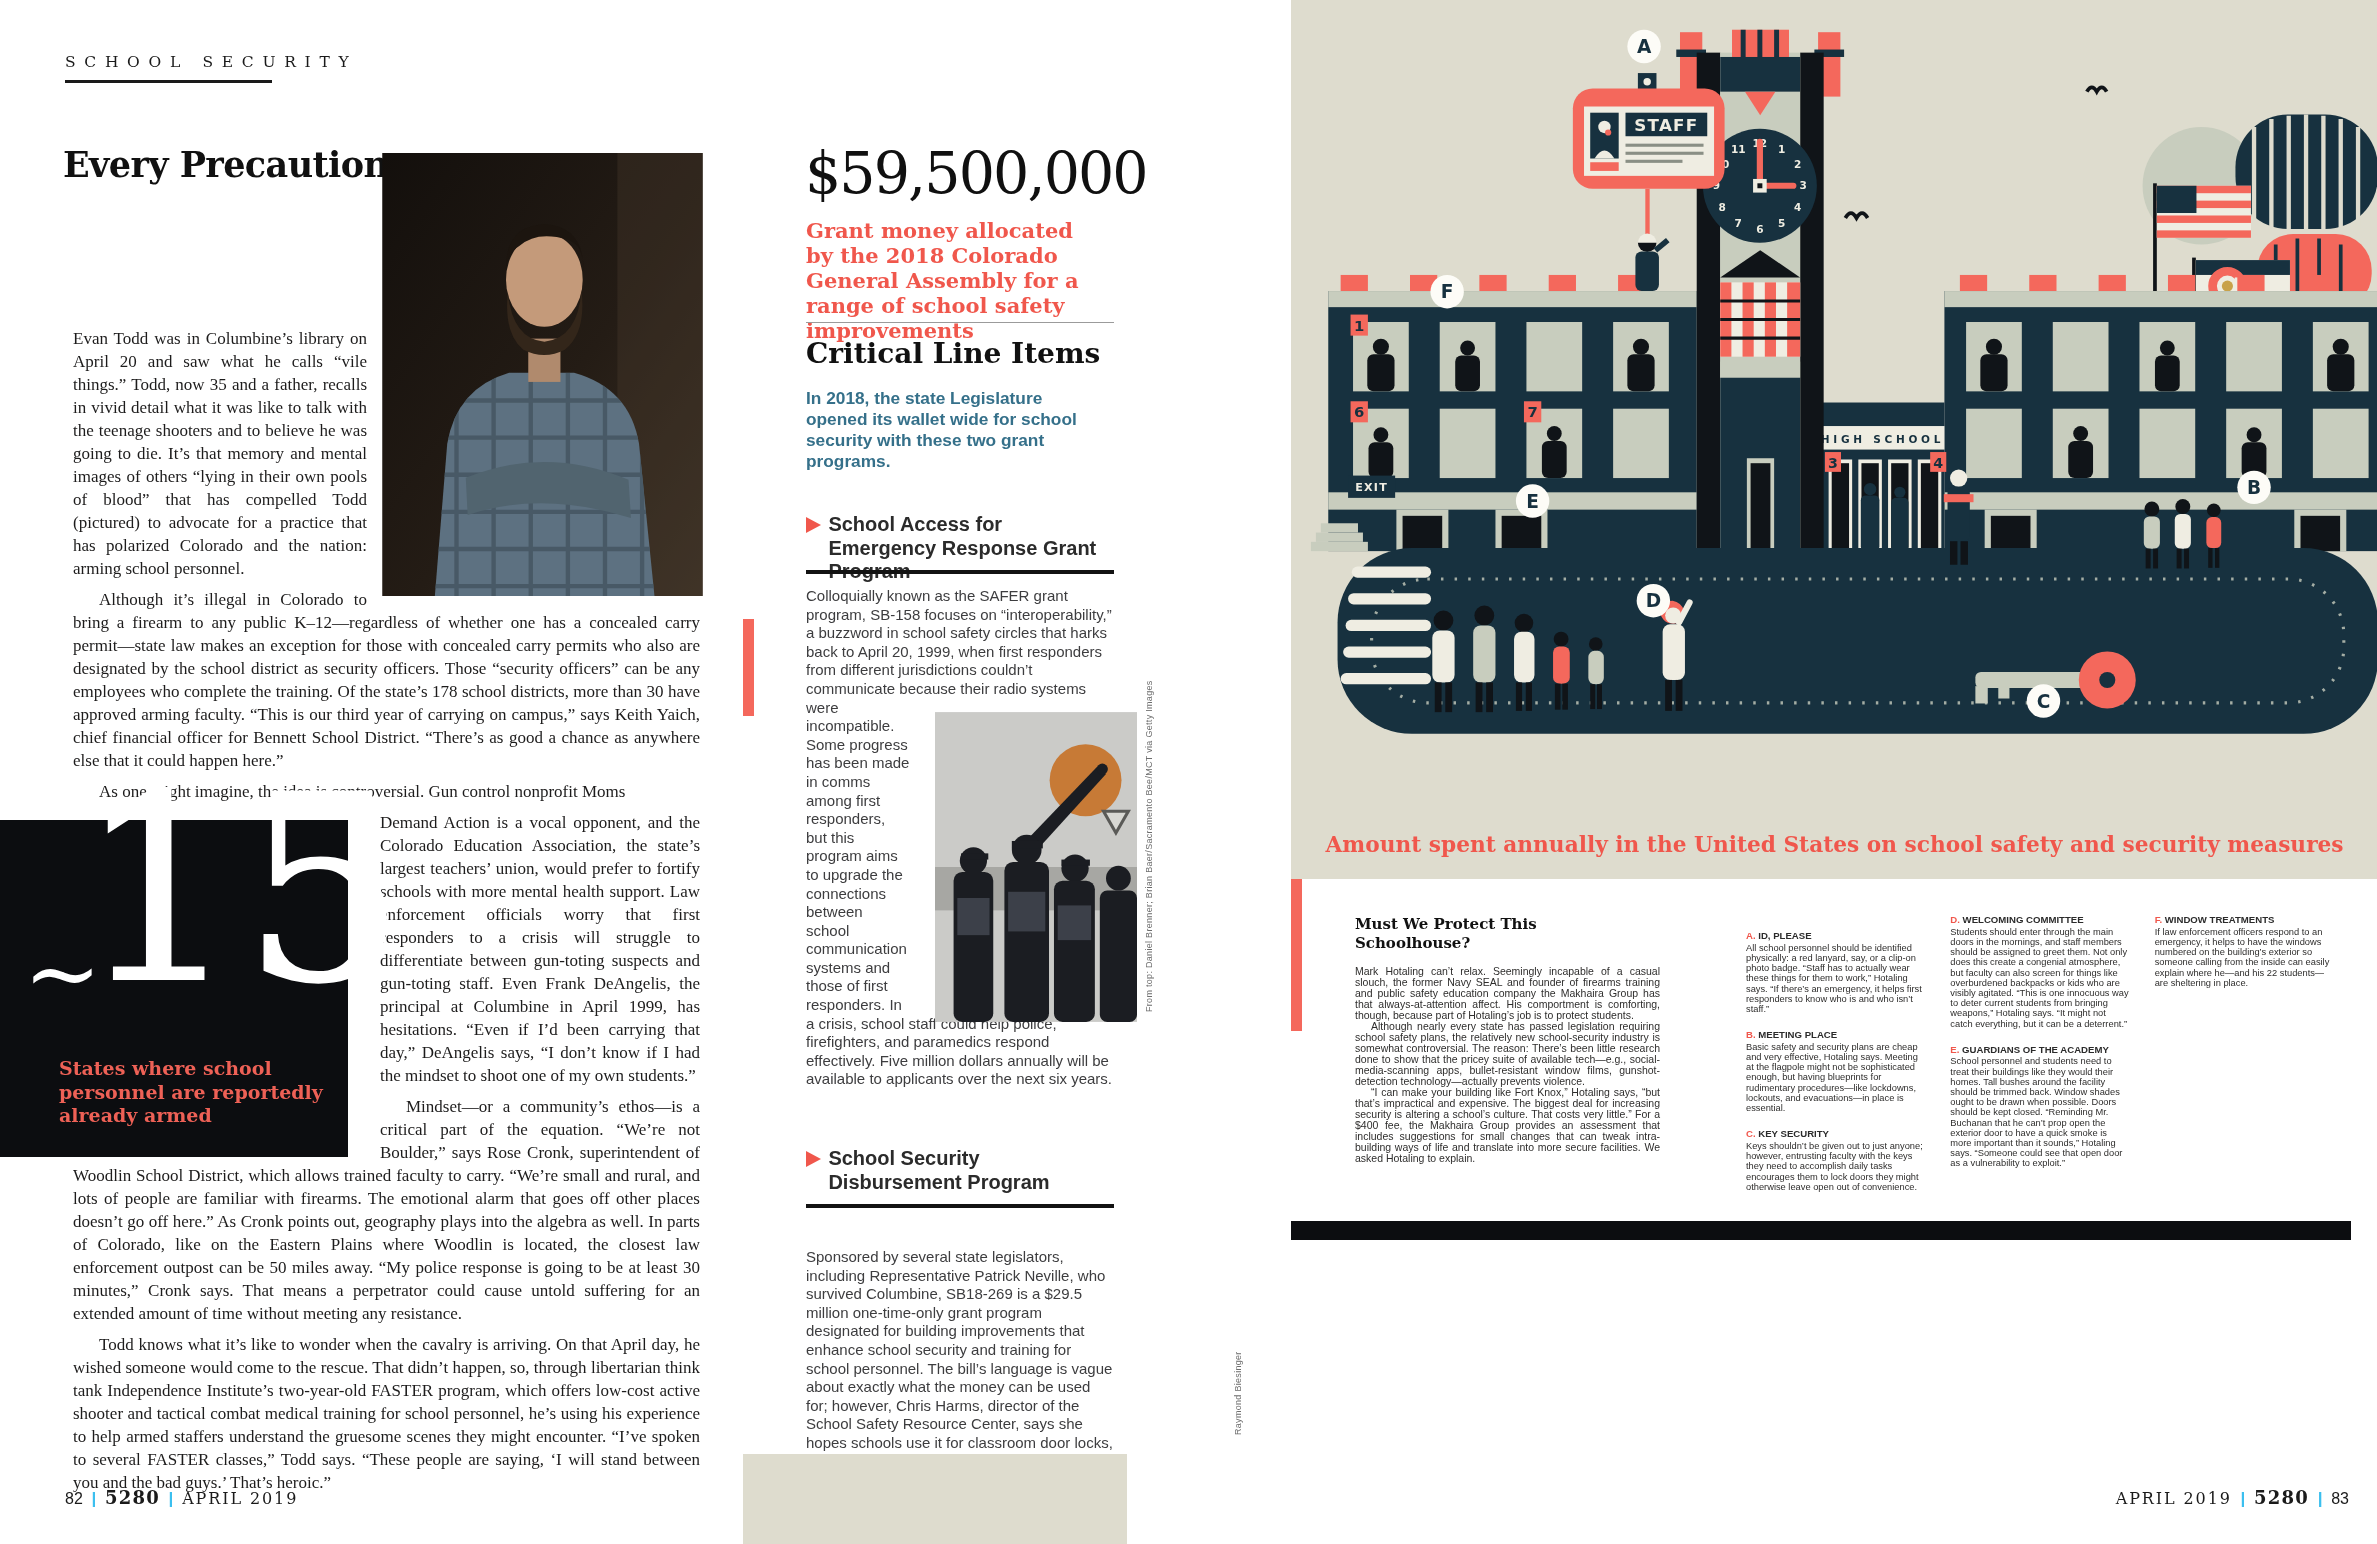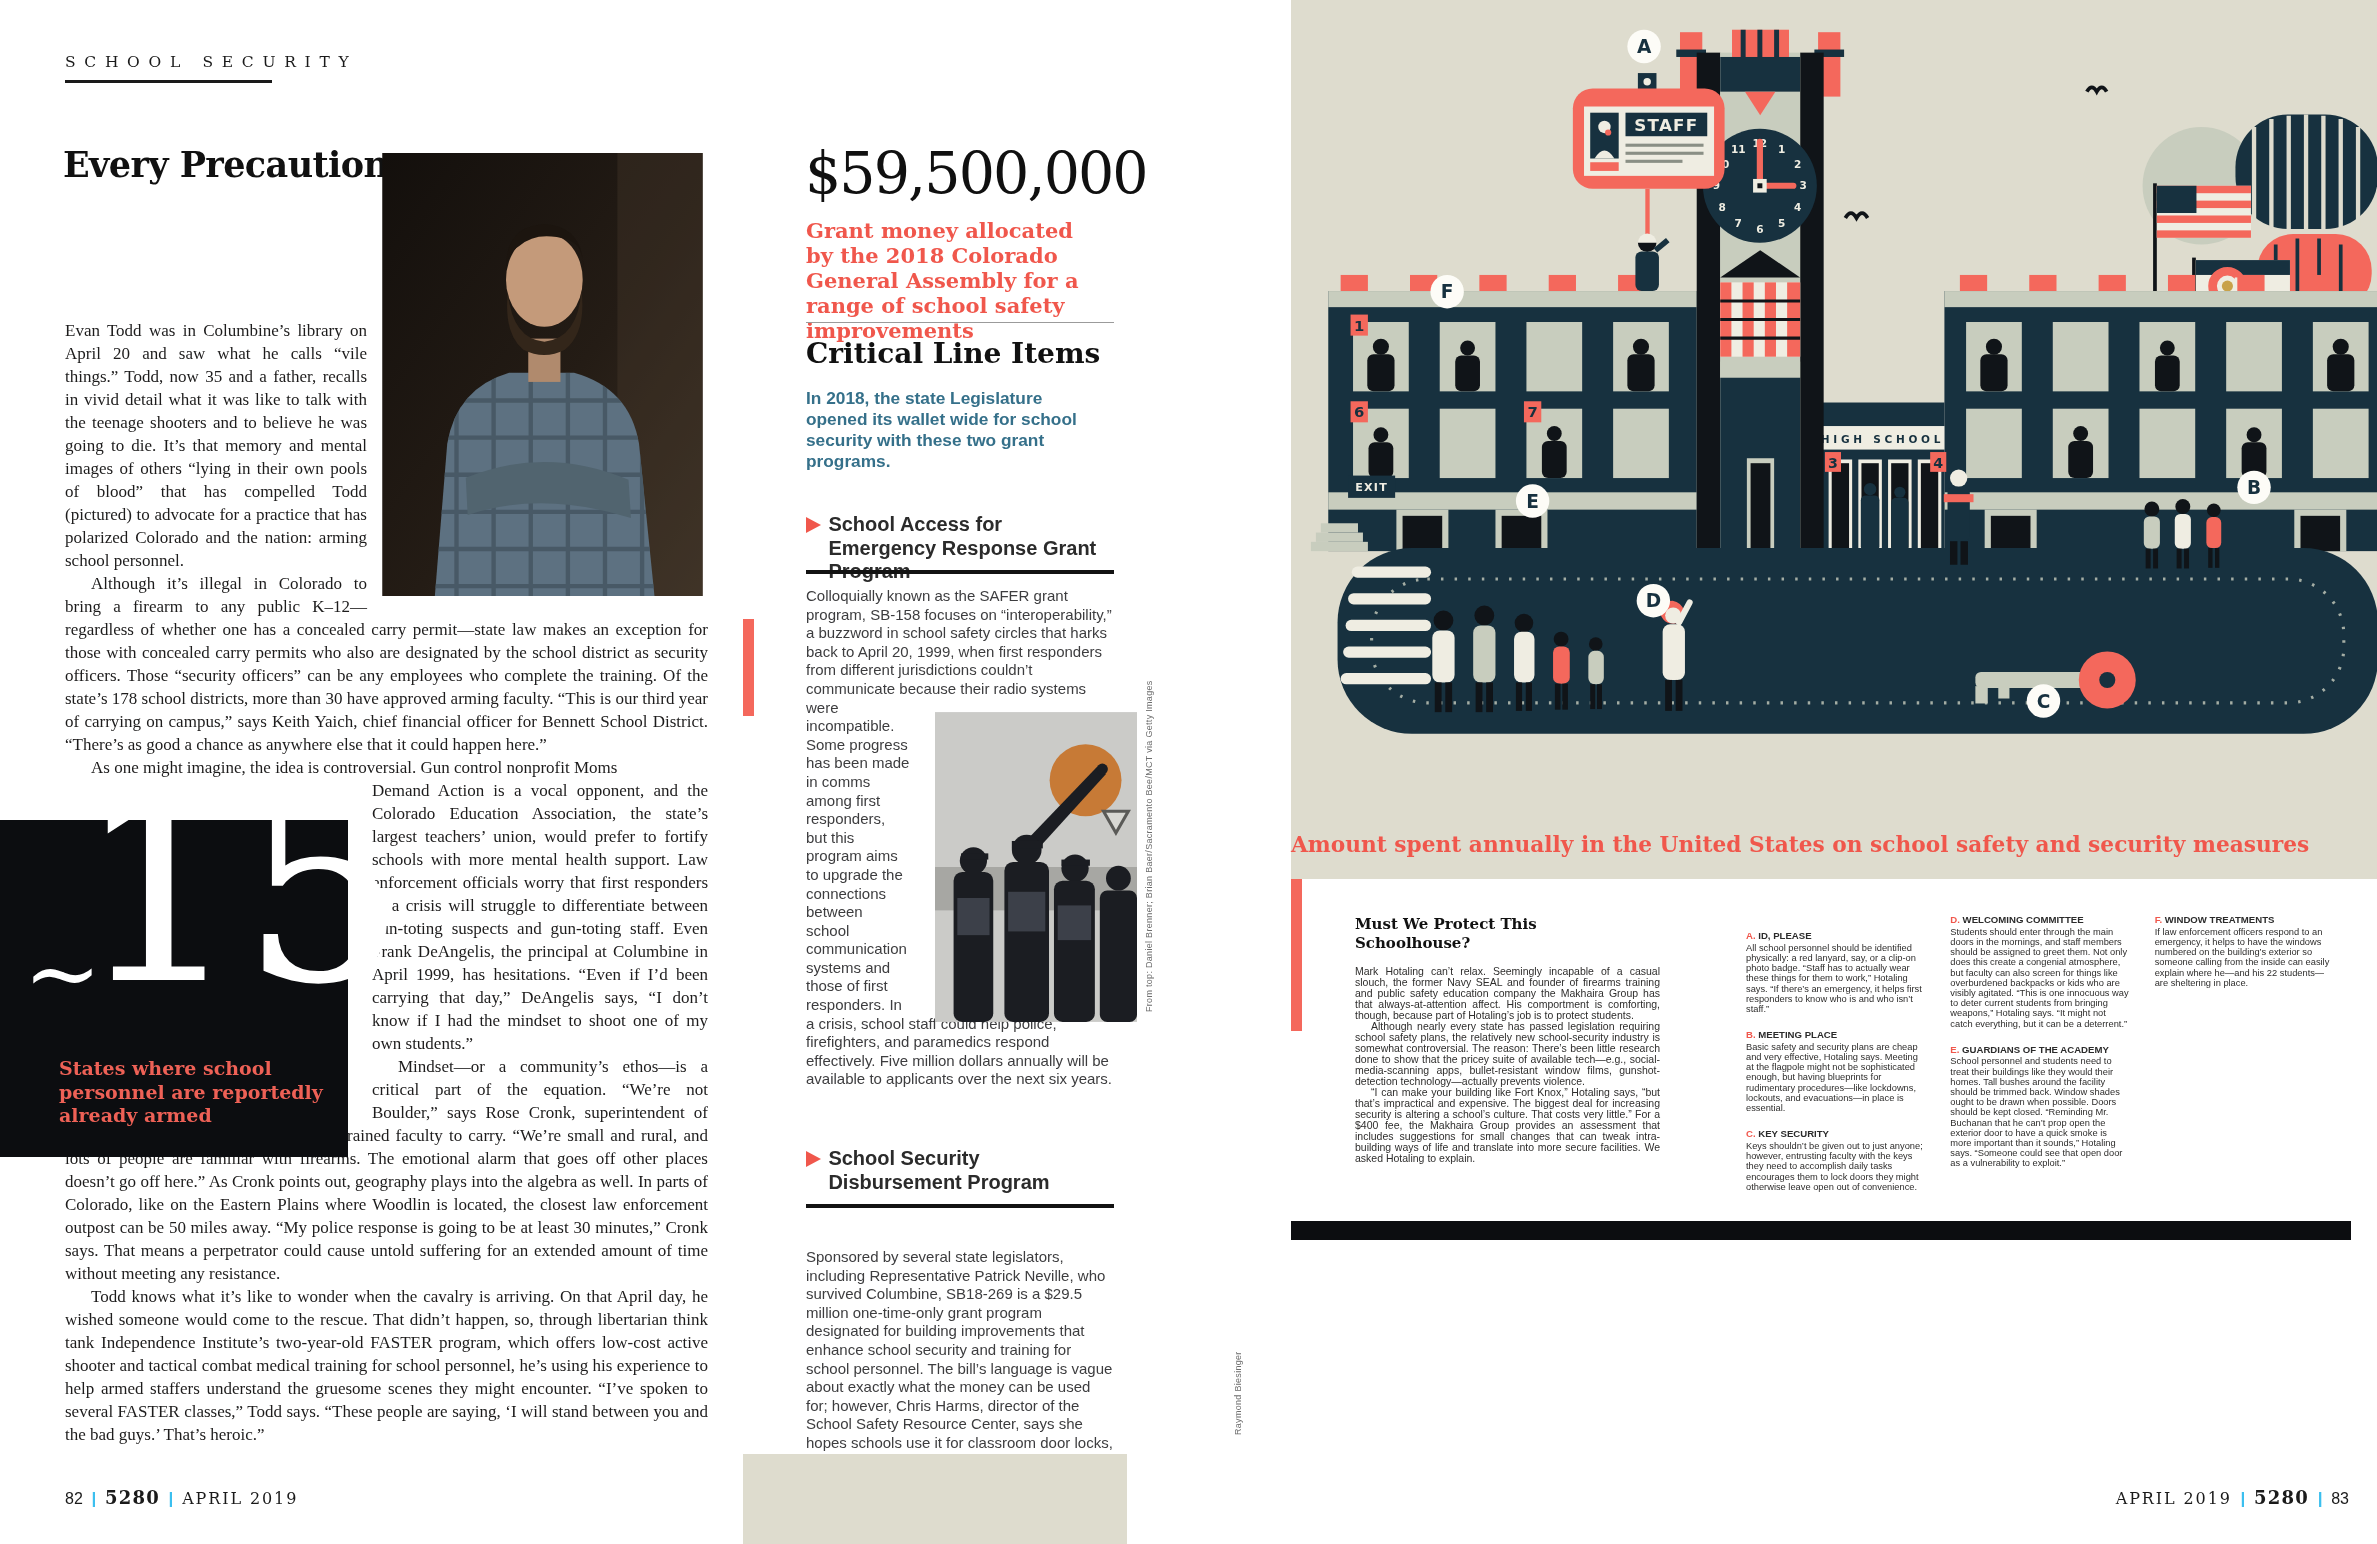--- a/index.html
+++ b/index.html
@@ -7,21 +7,21 @@
           font-family:"Liberation Sans",sans-serif;color:#231f20}
   .abs{position:absolute}
 
   
   .kicker{left:65px;top:53px;font-family:"DejaVu Serif",serif;font-size:15.5px;letter-spacing:8.7px;color:#1a1a1a}
   .kicker-rule{left:65px;top:80px;width:207px;height:2.5px;background:#1a1a1a}
   .headline-l{left:63px;top:144px;font-family:"DejaVu Serif",serif;font-weight:bold;font-size:35px;letter-spacing:-0.6px;color:#111}
   .deck-l{left:65px;top:202px;width:279px;font-weight:bold;font-size:20px;line-height:23.5px;color:#35708a}
   .body-l{left:65px;top:319px;width:643px;font-family:"Liberation Serif",serif;font-size:17px;line-height:23px;
           text-align:justify;color:#1d1c1c;hyphens:auto}
-  .body-l p{margin:0;text-indent:26px}
+  .body-l p{margin:8px;text-indent:26px}
   .body-l p.noindent{text-indent:0}
   .sp-photo{float:right;width:341px;height:279px}
   .sp-stat{float:left;width:307px;height:342px}
   .photo-l{left:382px;top:153px;width:321px;height:443px;overflow:hidden}
   .statblock{left:0;top:820px;width:348px;height:337px;background:#0c0d10}
   .statblock .tilde{position:absolute;left:23.5px;top:99px;color:#fff;font-family:"DejaVu Serif",serif;font-size:93px}
   .statblock .digits{position:absolute;left:76px;top:-73px;color:#fff;font-family:"DejaVu Serif",serif;font-size:260px;line-height:1.1}
   .statblock .cap{position:absolute;left:59px;top:237px;width:279px;font-family:"DejaVu Serif",serif;font-weight:bold;
                   font-size:19px;line-height:23.5px;color:#ee6156}
   .footer{top:1487px;font-size:16px;color:#1a1a1a;white-space:nowrap}
@@ -51,21 +51,21 @@
   .credit1{left:1144px;top:715px;height:297px}
   .credit2{left:1233px;top:1280px;height:155px}
   .accent-l{left:743px;top:619px;width:11px;height:97px;background:#f4685c}
   .beige-foot{left:743px;top:1454px;width:384px;height:90px;background:#dedcce}
 
   
   .beige-panel{left:1291px;top:0;width:1087px;height:879px;background:#dedcce}
   .r-stat{left:1291px;top:736px;width:1087px;text-align:center;color:#101010;white-space:nowrap}
   .r-stat .tilde{font-family:"DejaVu Serif",serif;font-size:54px;vertical-align:16px}
   .r-stat .val{font-family:"DejaVu Serif",serif;font-size:90px;letter-spacing:-2.5px}
-  .r-stat-cap{left:1291px;top:832px;width:1087px;font-family:"DejaVu Serif",serif;font-weight:bold;
+  .r-stat-cap{left:1291px;top:832px;width:1087px;text-align:center;font-family:"DejaVu Serif",serif;font-weight:bold;
               font-size:21.7px;color:#f0574c}
   .accent-r{left:1291px;top:879px;width:11px;height:152px;background:#f4685c}
   .headline-r{left:1355px;top:915px;width:266px;font-family:"DejaVu Serif",serif;font-weight:bold;
               font-size:15px;line-height:19px;color:#111}
   .intro{left:1355px;top:966px;width:305px;font-size:10.5px;line-height:11px;color:#2e2d2c;text-align:justify}
   .intro p{margin:0;text-indent:16px}
   .intro p:first-child{text-indent:0}
   .tips{left:1746px;top:915px;width:588px;height:305px;column-count:3;column-gap:25px;column-fill:auto;
         font-size:9.3px;line-height:10.2px;color:#2e2d2c}
   .tip{break-inside:avoid-column;margin:16px 0 10px 0}

